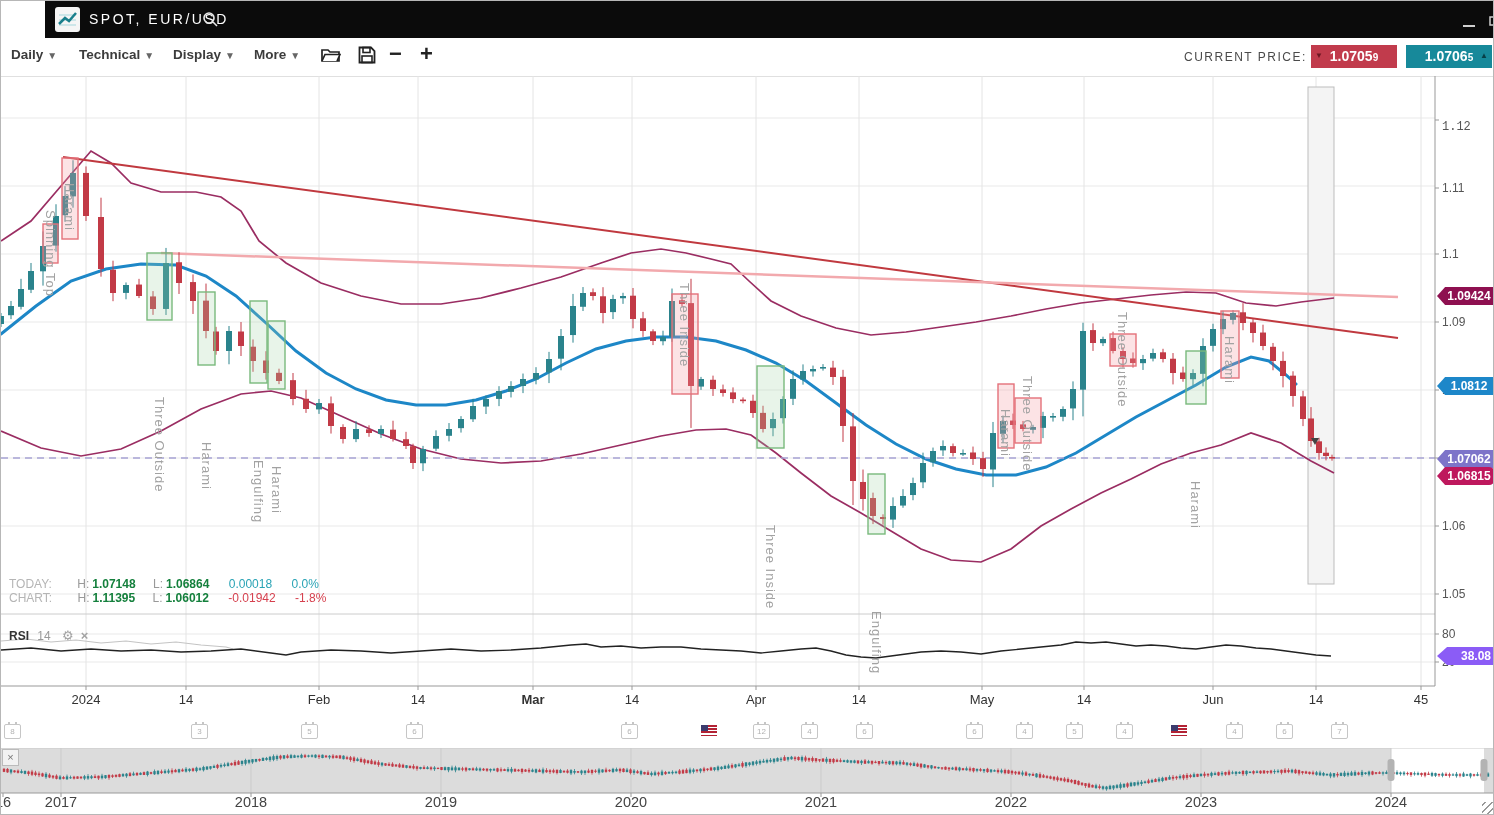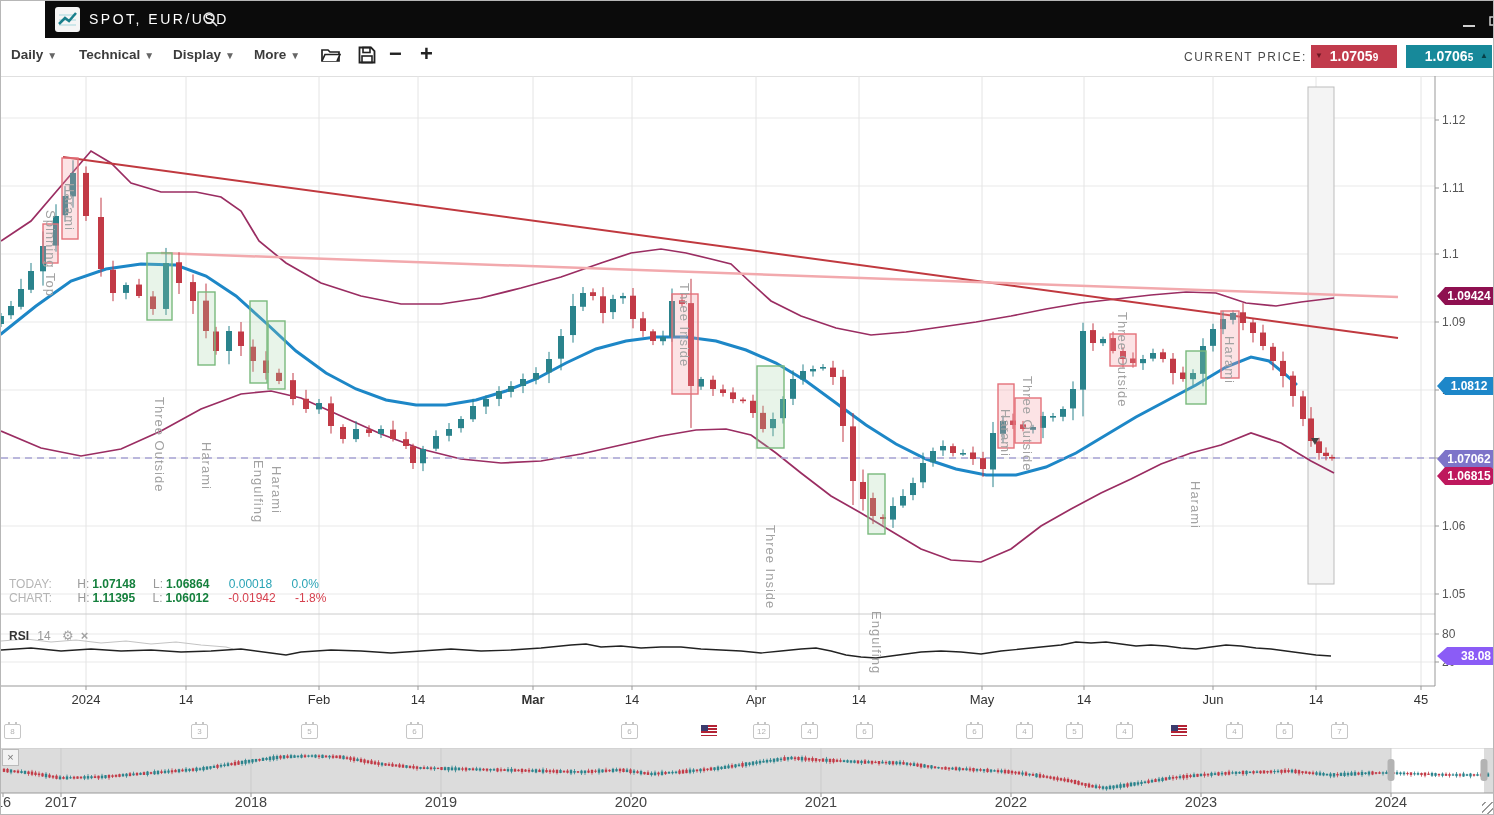--- a/index.html
+++ b/index.html
@@ -1316,21 +1316,21 @@
       <line x1="630" y1="792" x2="630" y2="796" stroke="#9a9a9a"></line>
       <line x1="820" y1="792" x2="820" y2="796" stroke="#9a9a9a"></line>
       <line x1="1010" y1="792" x2="1010" y2="796" stroke="#9a9a9a"></line>
       <line x1="1200" y1="792" x2="1200" y2="796" stroke="#9a9a9a"></line>
       <line x1="1390" y1="792" x2="1390" y2="796" stroke="#9a9a9a"></line>
       <rect x="1386.5" y="758" width="7" height="22" rx="3" fill="#b3b3b3" style="cursor: ew-resize;"></rect>
       <rect x="1479.5" y="758" width="7" height="22" rx="3" fill="#b3b3b3" style="cursor: ew-resize;"></rect>
     </svg>
 
   <div class="layer" id="labels-layer">
-      <div class="ylab" style="top: 119px;">1.12</div>
+      <div class="ylab" style="top: 126px; font-family: Liberation Mono, monospace;">1.12</div>
       <div class="ylab" style="top: 187px;">1.11</div>
       <div class="ylab" style="top: 253px;">1.1</div>
       <div class="ylab" style="top: 321px;">1.09</div>
       <div class="ylab" style="top: 389px;">1.08</div>
       <div class="ylab" style="top: 457px;">1.07</div>
       <div class="ylab" style="top: 525px;">1.06</div>
       <div class="ylab" style="top: 593px;">1.05</div>
       <div class="ylab" style="top: 633px;">80</div>
       <div class="ylab" style="top: 661px;">20</div>
       <div class="xlab" style="left: 85px;">2024</div>

